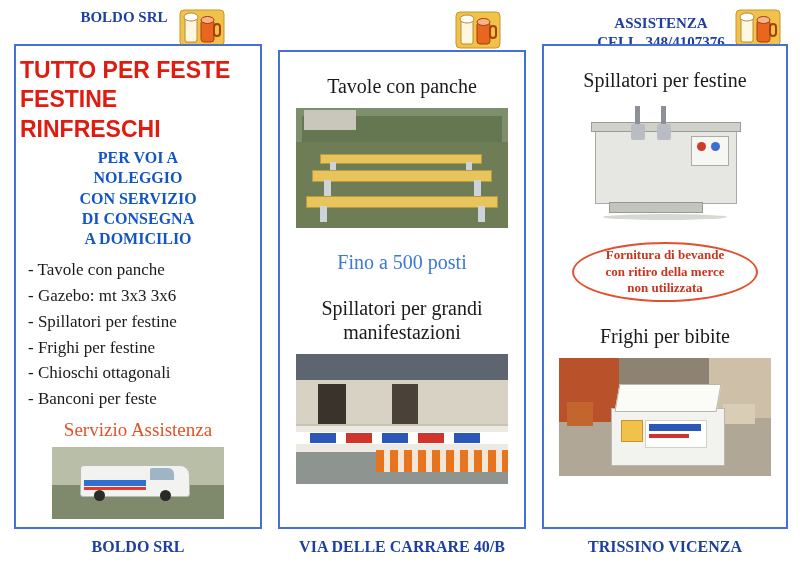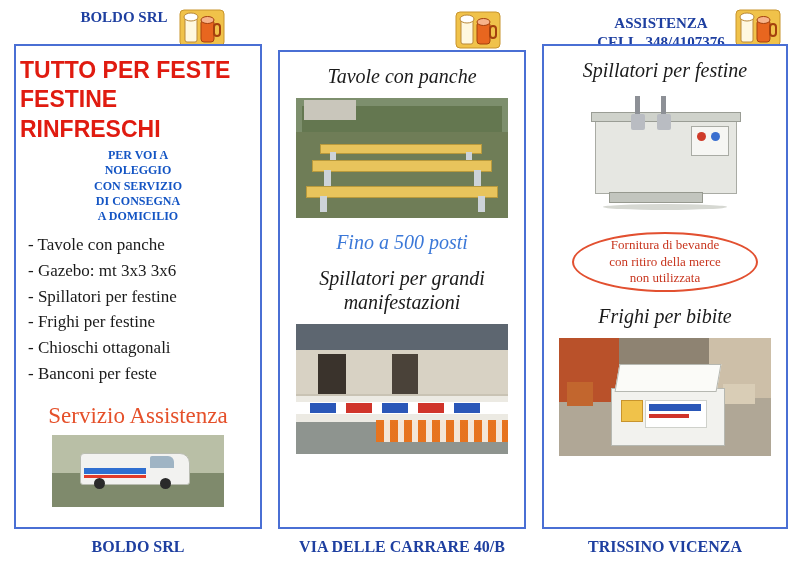--- a/index.html
+++ b/index.html
@@ -72,47 +72,46 @@
     font-weight: bold;
     font-size: 23px;
     line-height: 1.28;
     margin: 10px 4px 2px 4px;
     font-family: "Liberation Sans", sans-serif;
   }
   .bluetitle {
     color: #1455c4;
     font-weight: bold;
     text-align: center;
-    font-size: 12px;
+    font-size: 16px;
     line-height: 1.26;
     margin: 4px 4px 4px 4px;
   }
   .bullets {
     margin: 8px 0 0 12px;
     color: #1a1a1a;
     font-size: 17px;
     line-height: 1.52;
   }
   .bullets div { white-space: nowrap; }
   .assist {
     color: #e5502a;
     text-align: center;
-    font-size: 23px;
-    margin-top: 16px;
+    font-size: 19px;
+    margin-top: 7px;
     font-family: "Liberation Serif", serif;
   }
 
   
   .ph {
     color: #1a1a1a;
     text-align: center;
     font-size: 20px;
     line-height: 1.2;
-    margin: 12px 6px 10px 6px;
-    font-style: italic;
+    margin: 22px 6px 10px 6px;
   }
   .ph.blue { color: #3b78d8; }
 
   
   .photo {
     position: relative;
     overflow: hidden;
     background: #8a8f7a;
   }
   .photo .sky     { position: absolute; left: 0; right: 0; top: 0; }
@@ -154,20 +153,21 @@
     border-radius: 50%;
     color: #c8351e;
     font-size: 13px;
     line-height: 1.3;
     text-align: center;
     display: flex;
     align-items: center;
     justify-content: center;
     padding: 0 6px;
     box-sizing: border-box;
+    font-weight: bold;
   }
 </style>
 </head>
 <body>
 
 <div class="page">
 
   <div class="hdr left-hdr">
     <div>BOLDO SRL</div>
   </div>

